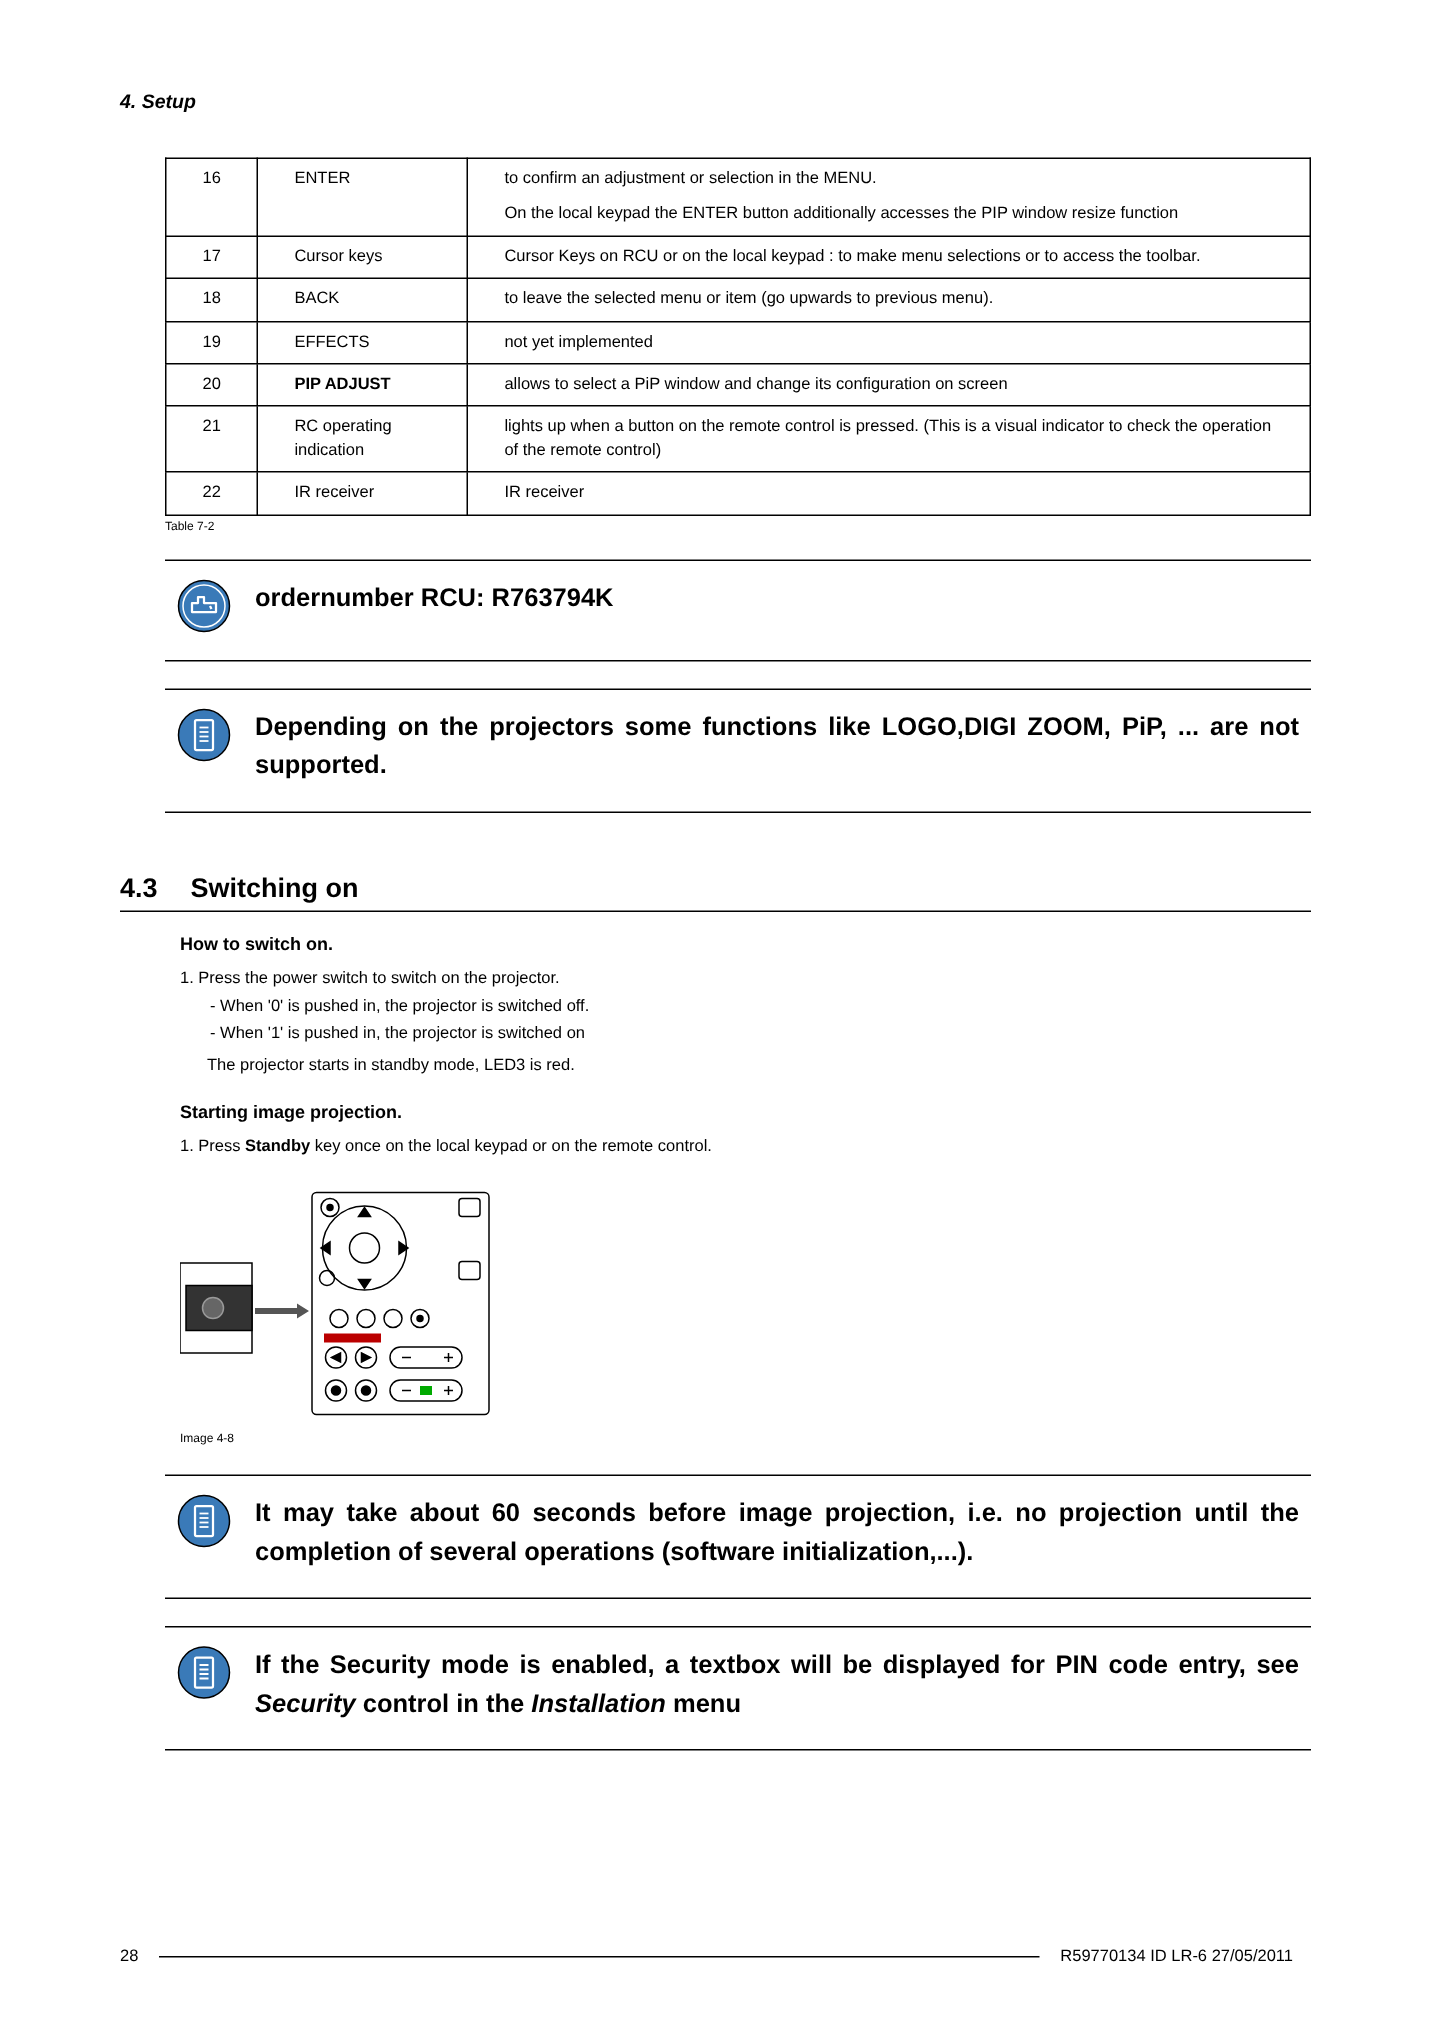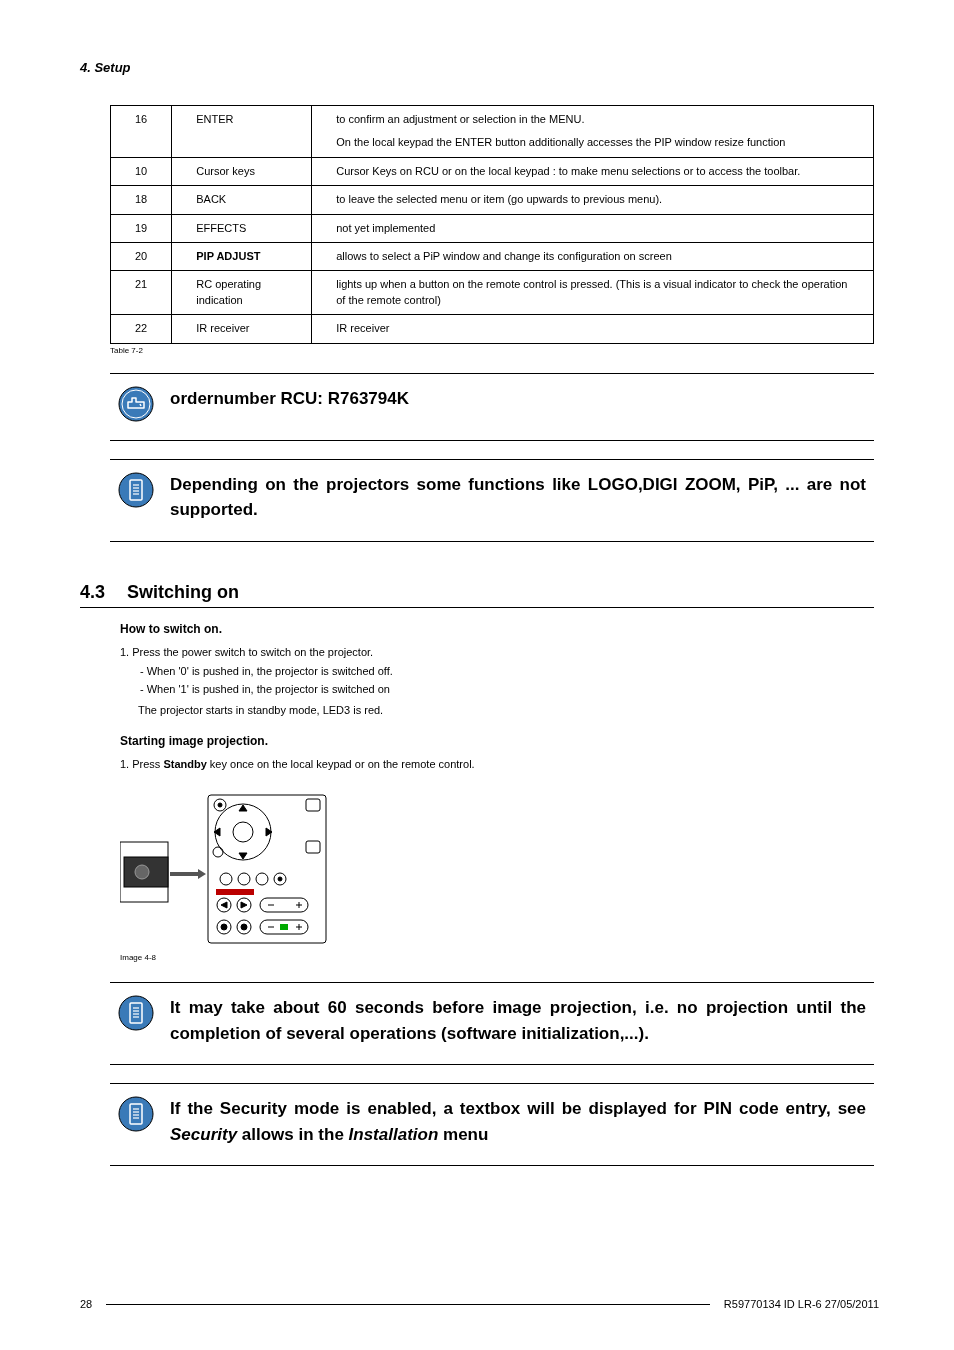--- a/index.html
+++ b/index.html
@@ -94,21 +94,21 @@
   .image-caption {
     font-size: 8px;
     margin-left: 40px;
     margin-top: 4px;
     margin-bottom: 20px;
   }
   .footer {
     position: absolute;
     bottom: 40px;
     left: 80px;
-    right: 75px;
+    right: 92px;
     display: flex;
     align-items: center;
     font-size: 11px;
   }
   .footer .pgnum { flex: 0 0 auto; }
   .footer .line { flex: 1; height: 1px; background: #000; margin: 0 14px; }
   .footer .docid { flex: 0 0 auto; }
   .bold { font-weight: bold; }
   .keypad-svg { width: 210px; height: auto; }
 </style>
@@ -121,21 +121,21 @@
   <tbody id="table-body">
       <tr>
         <td class="num">16</td>
         <td class="name">ENTER</td>
         <td>
           <div>to confirm an adjustment or selection in the MENU.</div>
           <div style="margin-top: 8px;">On the local keypad the ENTER button additionally accesses the PIP window resize function</div>
         </td>
       </tr>
       <tr>
-        <td class="num">10</td>
+        <td class="num">17</td>
         <td class="name">Cursor keys</td>
         <td>
           <div>Cursor Keys on RCU or on the local keypad : to make menu selections or to access the toolbar.</div>
         </td>
       </tr>
       <tr>
         <td class="num">18</td>
         <td class="name">BACK</td>
         <td>
           <div>to leave the selected menu or item (go upwards to previous menu).</div>
@@ -297,21 +297,21 @@
     <svg width="36" height="36" viewBox="0 0 36 36">
       <circle cx="18" cy="18" r="17" fill="#3a7ab8" stroke="#000" stroke-width="1"></circle>
       <rect x="12" y="8" width="12" height="20" rx="1" fill="none" stroke="#fff" stroke-width="1.5"></rect>
       <line x1="15" y1="13" x2="21" y2="13" stroke="#fff" stroke-width="1.2"></line>
       <line x1="15" y1="16" x2="21" y2="16" stroke="#fff" stroke-width="1.2"></line>
       <line x1="15" y1="19" x2="21" y2="19" stroke="#fff" stroke-width="1.2"></line>
       <line x1="15" y1="22" x2="21" y2="22" stroke="#fff" stroke-width="1.2"></line>
     </svg>
   </div>
   <div class="text">
-    <span>If the Security mode is enabled, a textbox will be displayed for PIN code entry, see </span><span class="italic">Security</span><span> allows in the </span><span class="italic">Installation</span><span> menu</span>
+    <span>If the Security mode is enabled, a textbox will be displayed for PIN code entry, see </span><span class="italic">Security</span><span> control in the </span><span class="italic">Installation</span><span> menu</span>
   </div>
 </div>
 
 <div class="footer">
   <span class="pgnum">28</span>
   <span class="line"></span>
   <span class="docid">R59770134  ID LR-6  27/05/2011</span>
 </div>
 
 </body></html>

